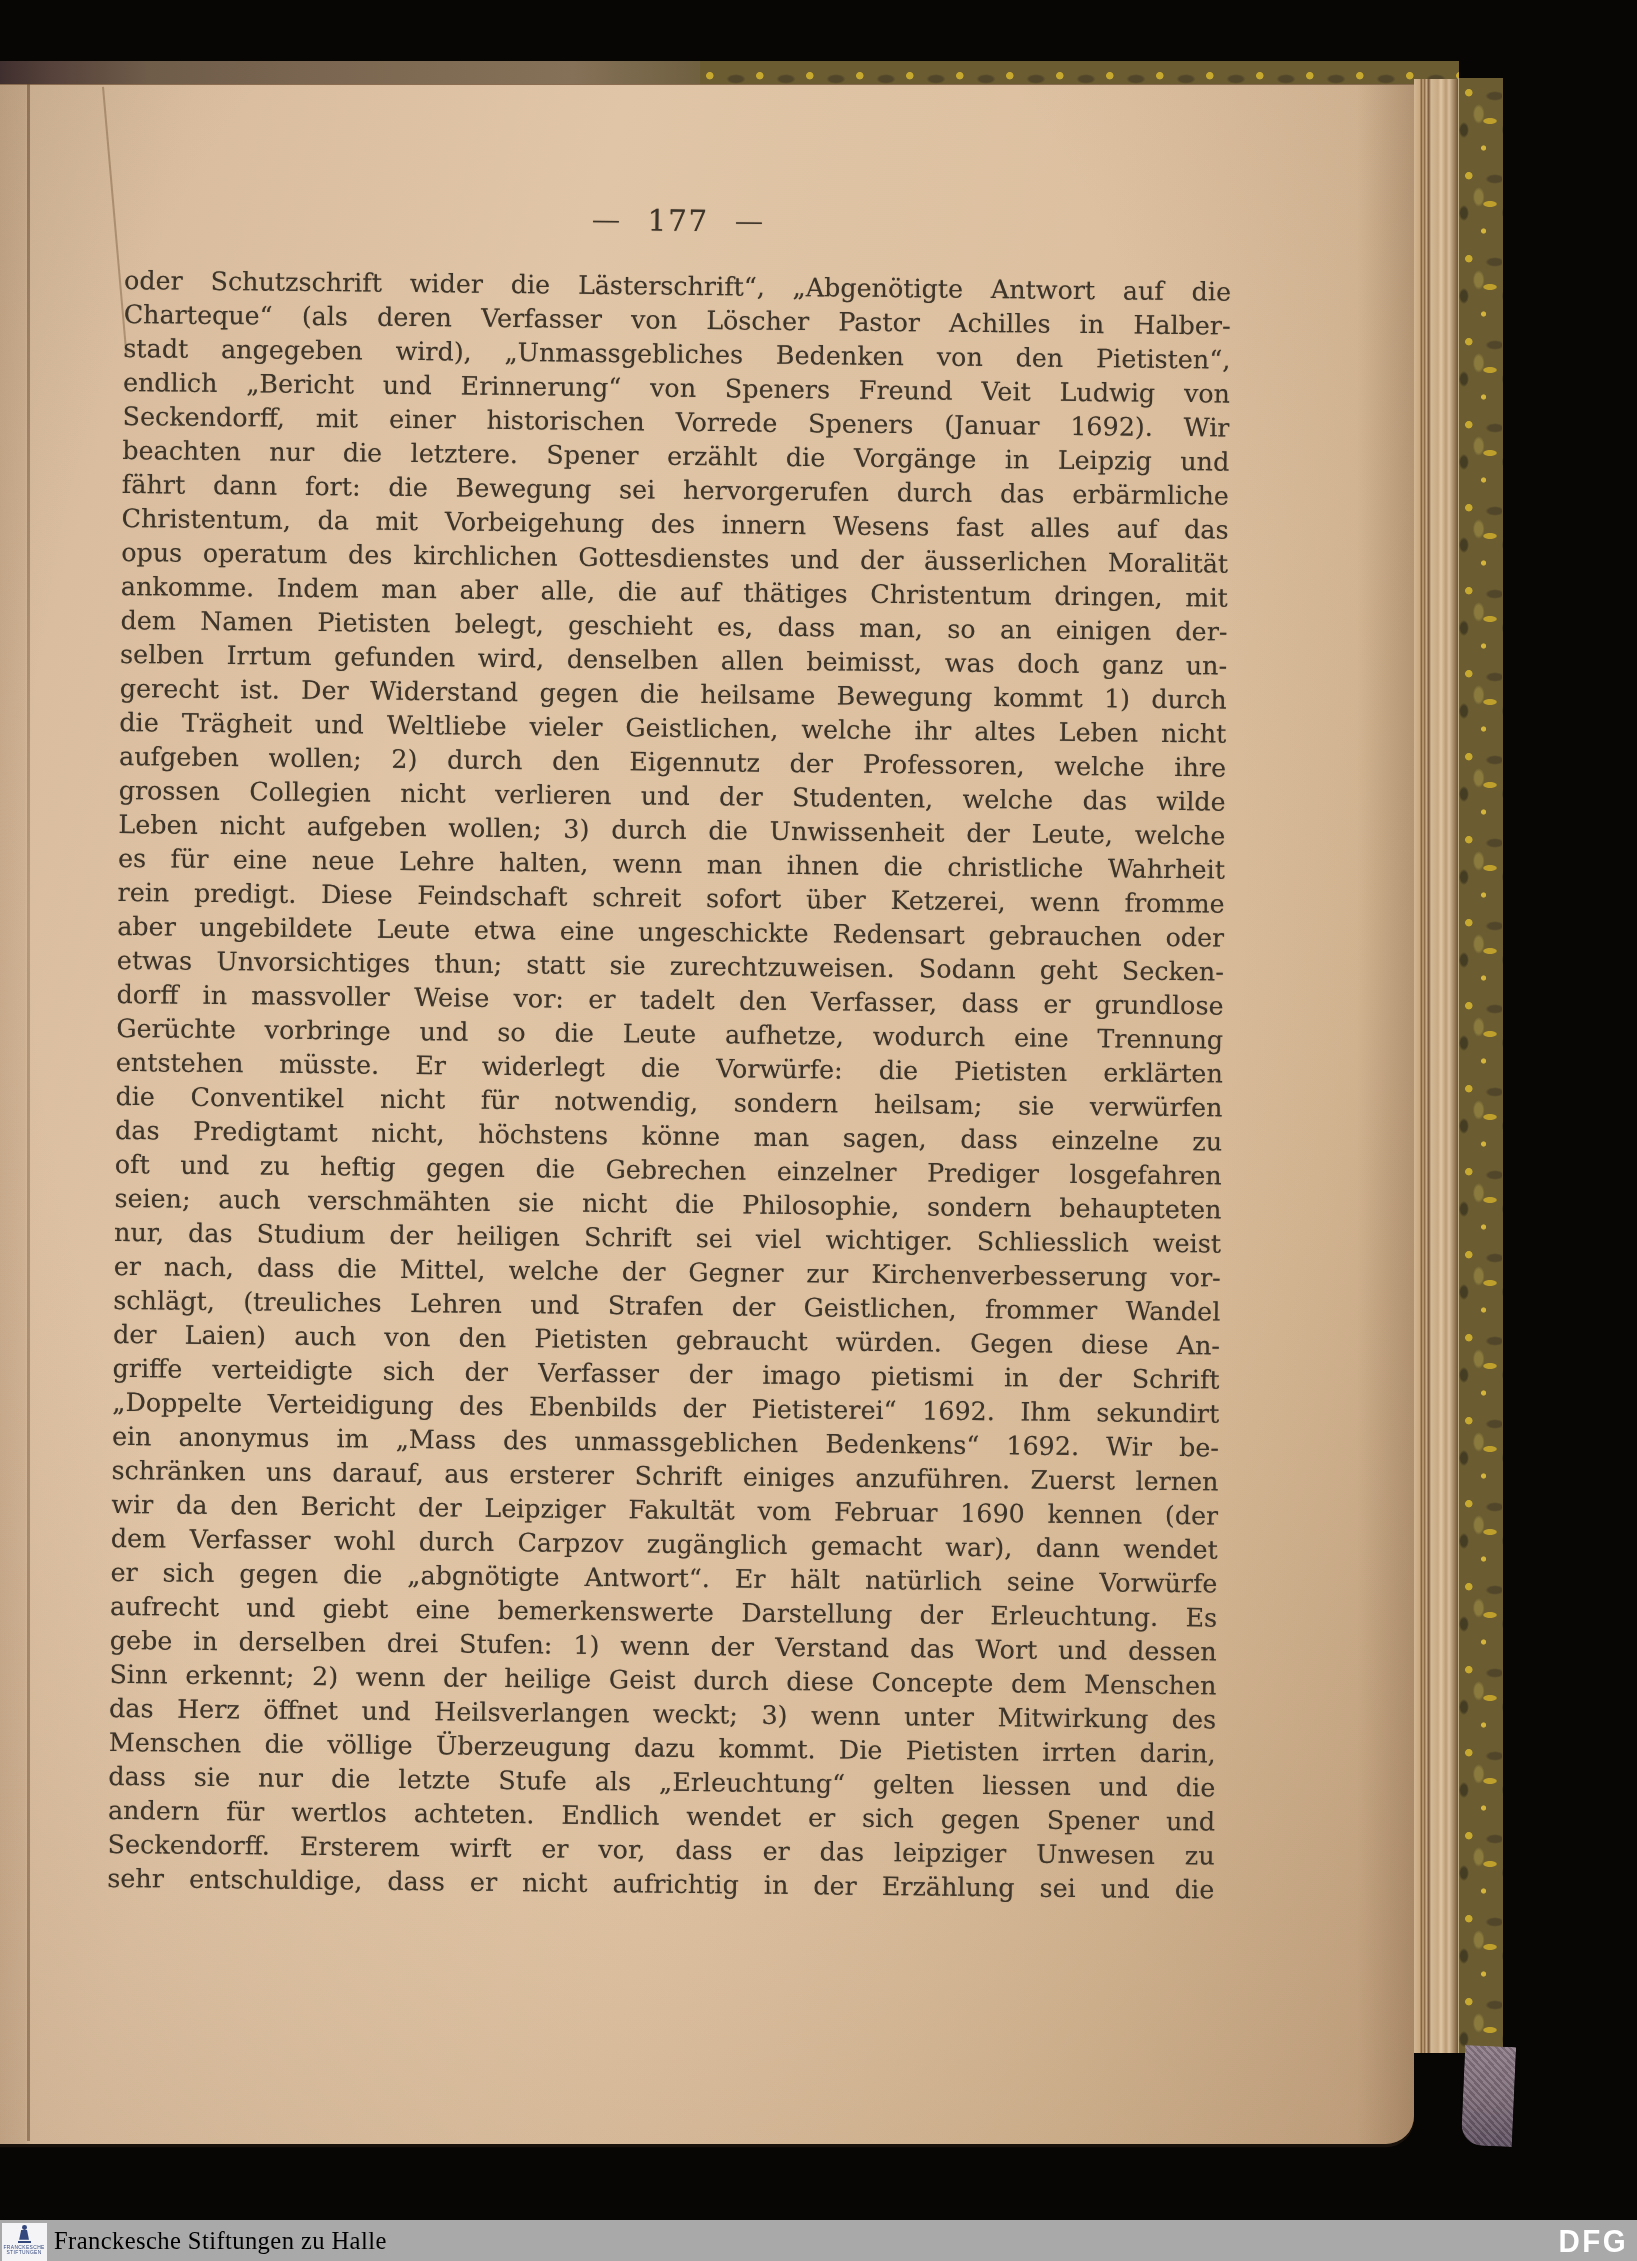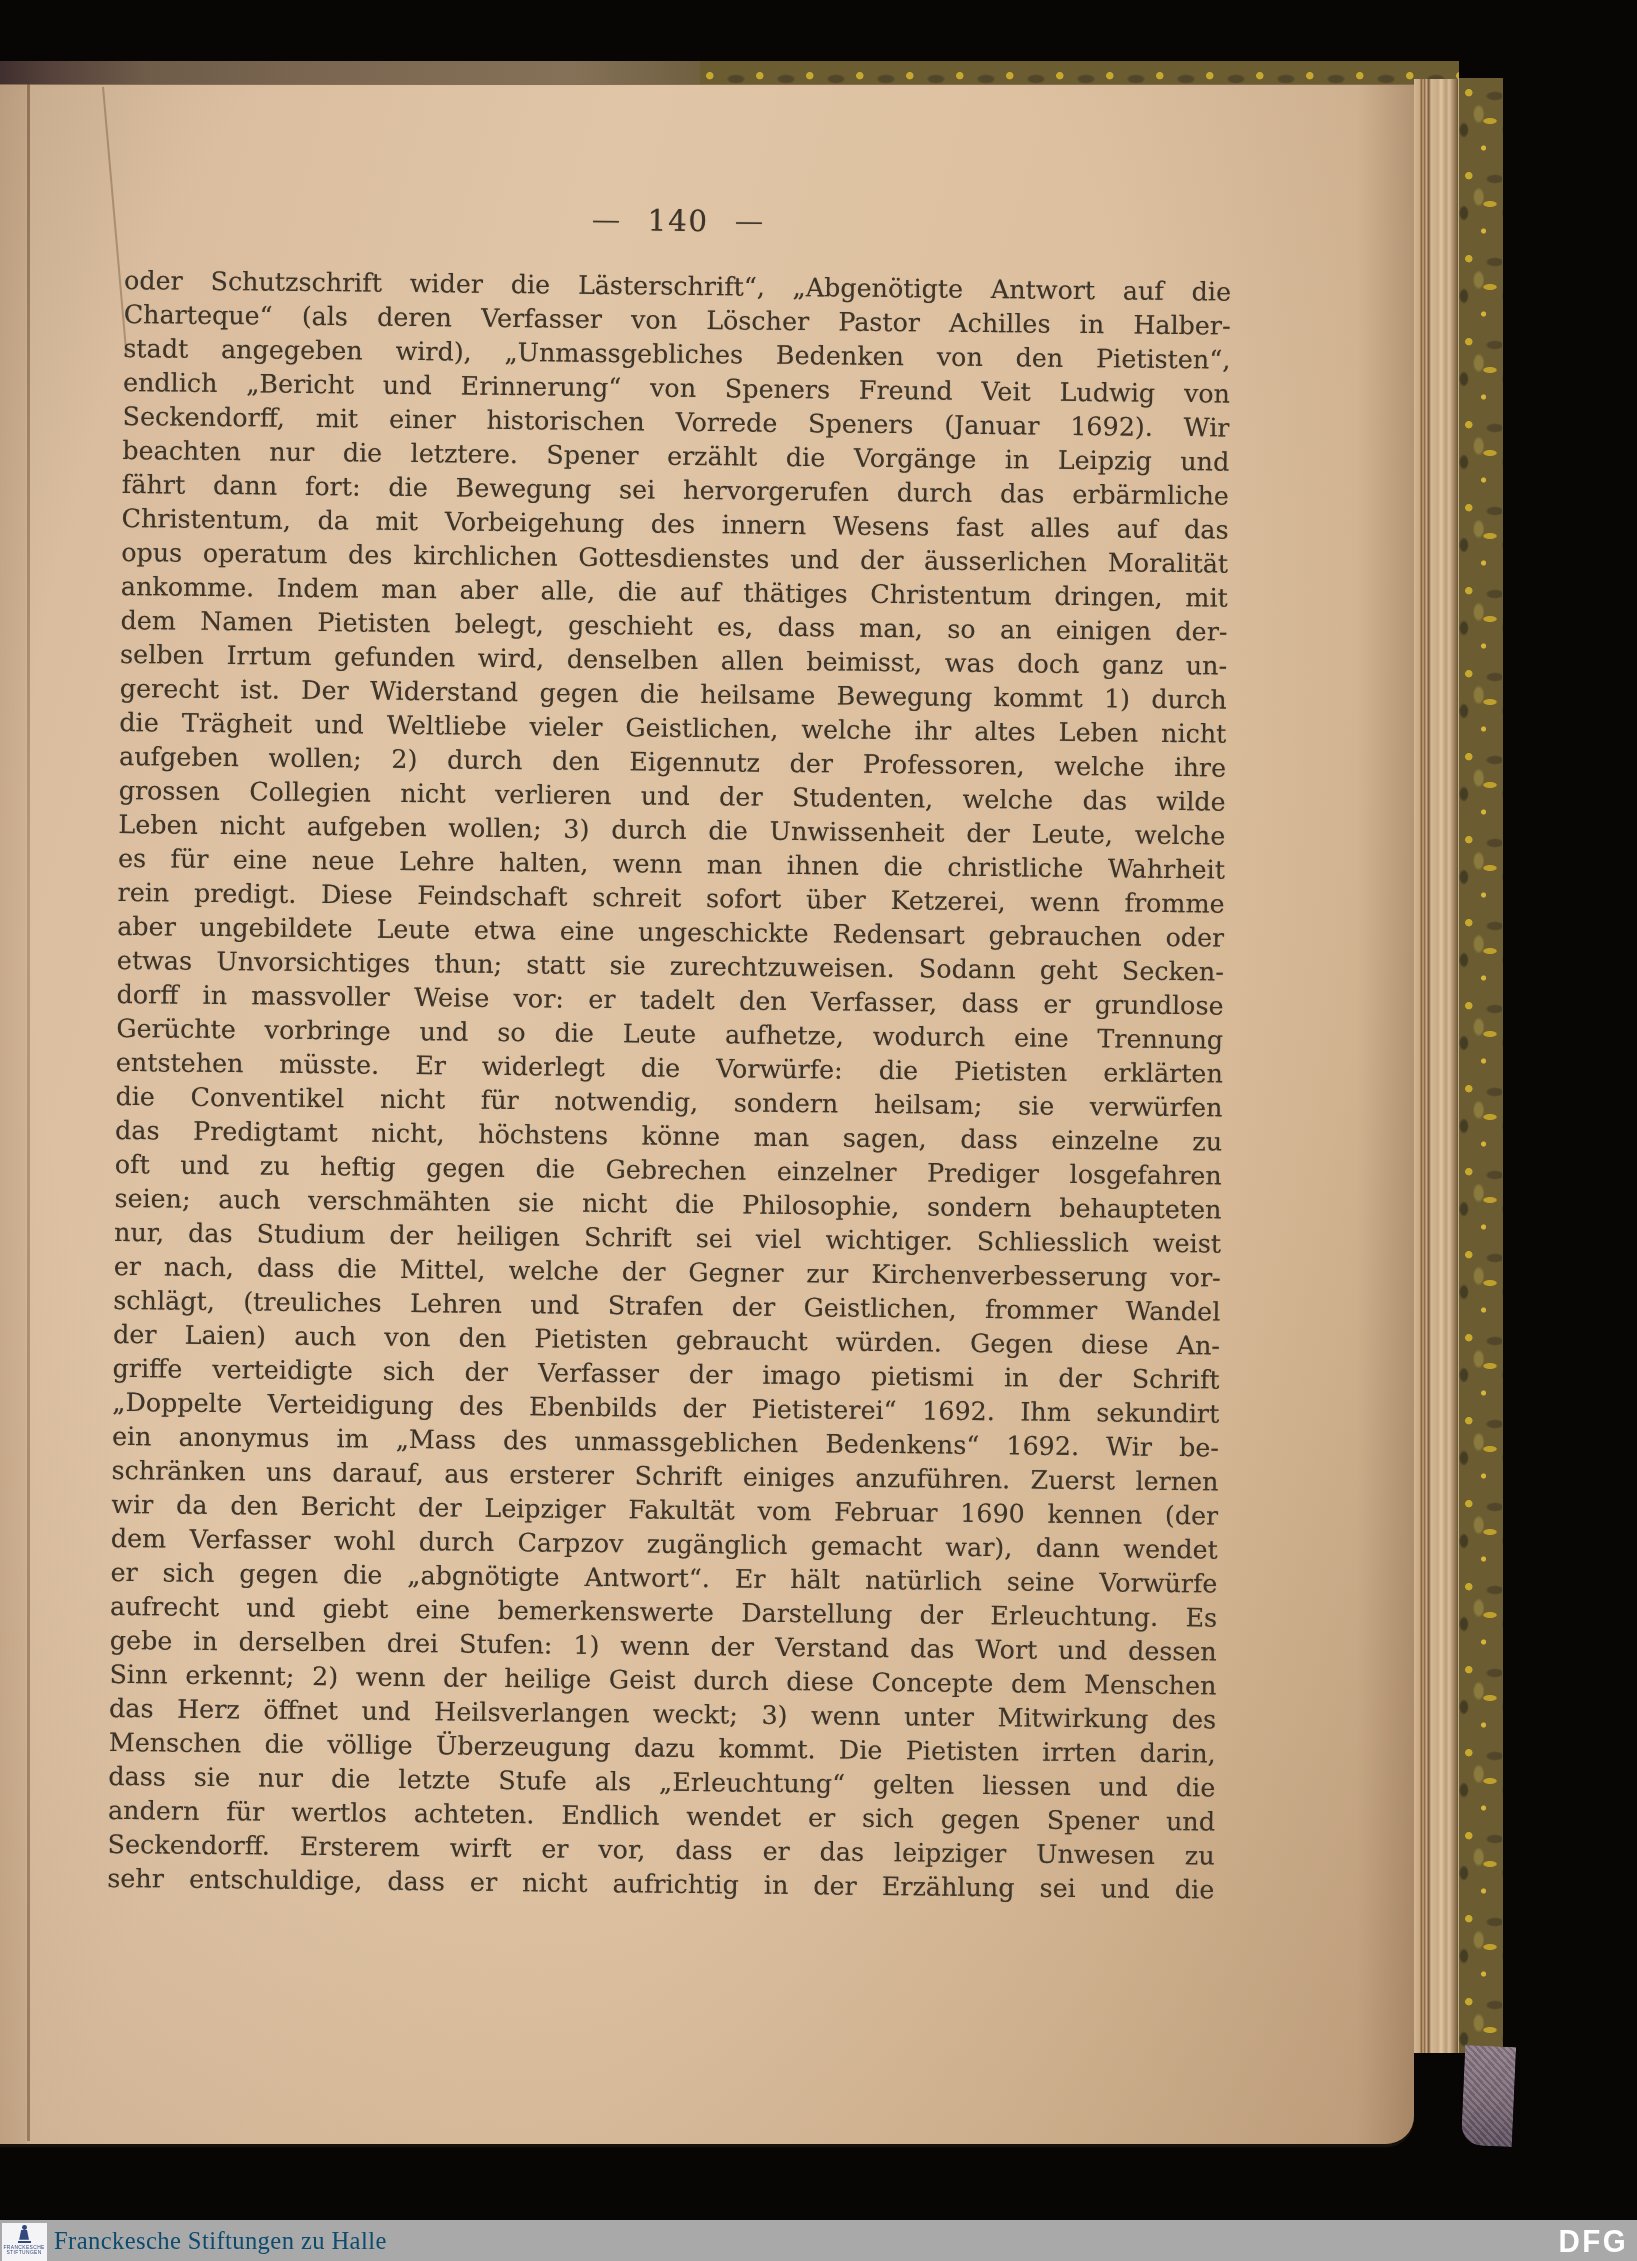--- a/index.html
+++ b/index.html
@@ -100,21 +100,21 @@
     position:absolute; left:1.6px; top:2.5px; width:45px; height:38px;
     background:#f4f4f6; display:flex; flex-direction:column; align-items:center; justify-content:flex-start;
   }
   .fs-glyph { margin-top:2.5px; width:13px; height:18px; position:relative; }
   .fs-glyph .head { position:absolute; left:4.1px; top:0; width:4.9px; height:4.9px; border-radius:50%; background:#34487e; }
   .fs-glyph .body { position:absolute; left:1.6px; top:4.9px; width:9.8px; height:9.8px; background:#34487e; clip-path:polygon(20% 0,80% 0,100% 100%,0 100%); }
   .fs-glyph .base { position:absolute; left:0; top:15.6px; width:13px; height:2.5px; background:#34487e; }
   .fs-text { margin-top:1.6px; font-family:"Liberation Sans",sans-serif; font-size:4.9px; line-height:5.7px; letter-spacing:0.4px; color:#34487e; text-align:center; white-space:nowrap; }
   .fs-name {
     position:absolute; left:54px; top:0; height:41px; display:flex; align-items:center;
-    font-family:"Liberation Serif",serif; font-size:24.6px; color:#0c4a6e; letter-spacing:0.4px;
+    font-family:"Liberation Serif",serif; font-size:24.6px; color:#000000; letter-spacing:0.4px;
   }
   .dfg {
     position:absolute; right:9.8px; top:0; height:41px; display:flex; align-items:center;
     font-family:"Liberation Sans",sans-serif; font-weight:800; font-size:29.5px;
     color:#ffffff; letter-spacing:2.5px; transform:scaleY(1.05);
   }
 </style>
 </head>
 <body>
 
@@ -126,21 +126,21 @@
   <div class="fore-edge-marble marble"></div>
   <div class="cloth-corner"></div>
 
   <div class="paper"></div>
   <div class="crease-v"></div>
   <div class="crease-diag"></div>
 
   <div class="print">
     <div class="pageno">
       <span class="rule">—</span>
-      <span>140</span>
+      <span>177</span>
       <span class="rule">—</span>
     </div>
     <div>
         <div class="tline">oder Schutzschrift wider die Lästerschrift“, „Abgenötigte Antwort auf die</div>
         <div class="tline">Charteque“ (als deren Verfasser von Löscher Pastor Achilles in Halber-</div>
         <div class="tline">stadt angegeben wird), „Unmassgebliches Bedenken von den Pietisten“,</div>
         <div class="tline">endlich „Bericht und Erinnerung“ von Speners Freund Veit Ludwig von</div>
         <div class="tline">Seckendorff, mit einer historischen Vorrede Speners (Januar 1692).  Wir</div>
         <div class="tline">beachten nur die letztere.  Spener erzählt die Vorgänge in Leipzig und</div>
         <div class="tline">fährt dann fort: die Bewegung sei hervorgerufen durch das erbärmliche</div>

